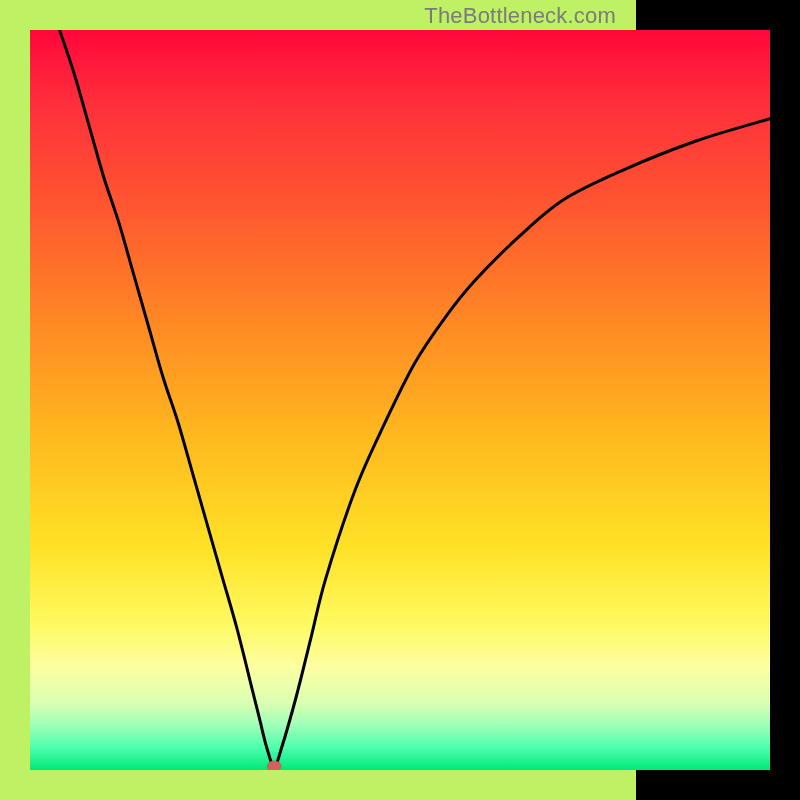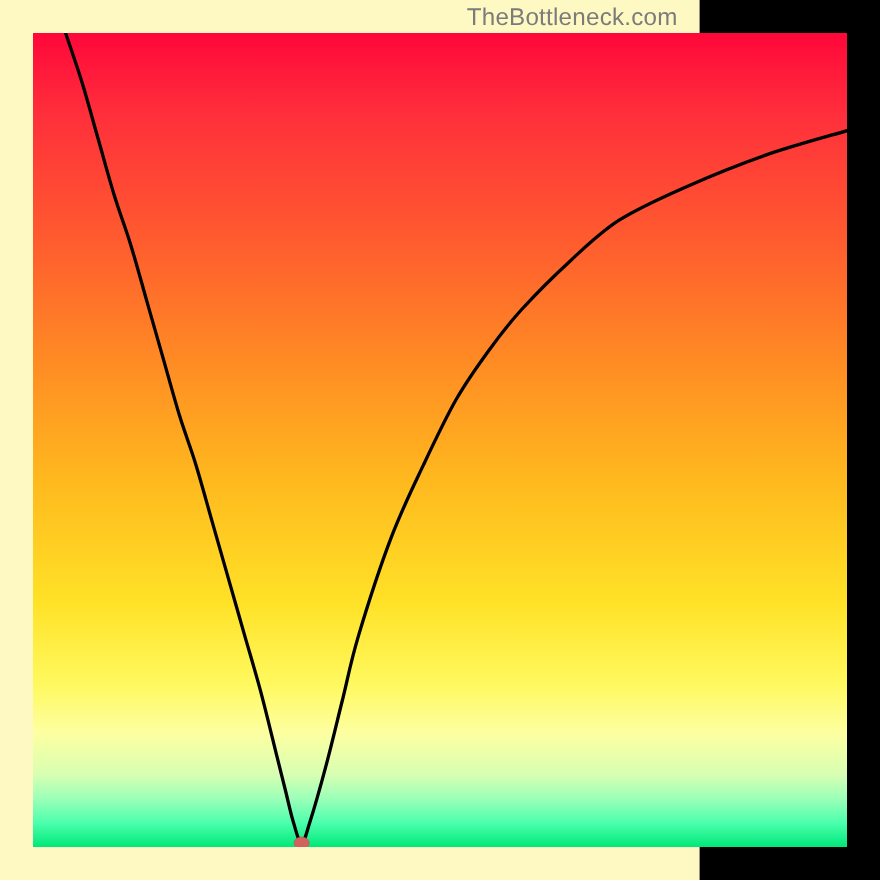--- a/index.html
+++ b/index.html
@@ -7,21 +7,21 @@
     padding: 0;
     width: 800px;
     height: 800px;
     background: #000;
     overflow: hidden;
   }
   .outer {
     position: relative;
     width: 636px;
     height: 800px;
-    background: #fef9c3;
+    background: #bef264;
   }
   .plot-area {
     position: absolute;
     left: 30px;
     top: 30px;
     width: 740px;
     height: 740px;
     background: linear-gradient(to bottom,
       #ff073a 0%,
       #ff2f3b 10%,

